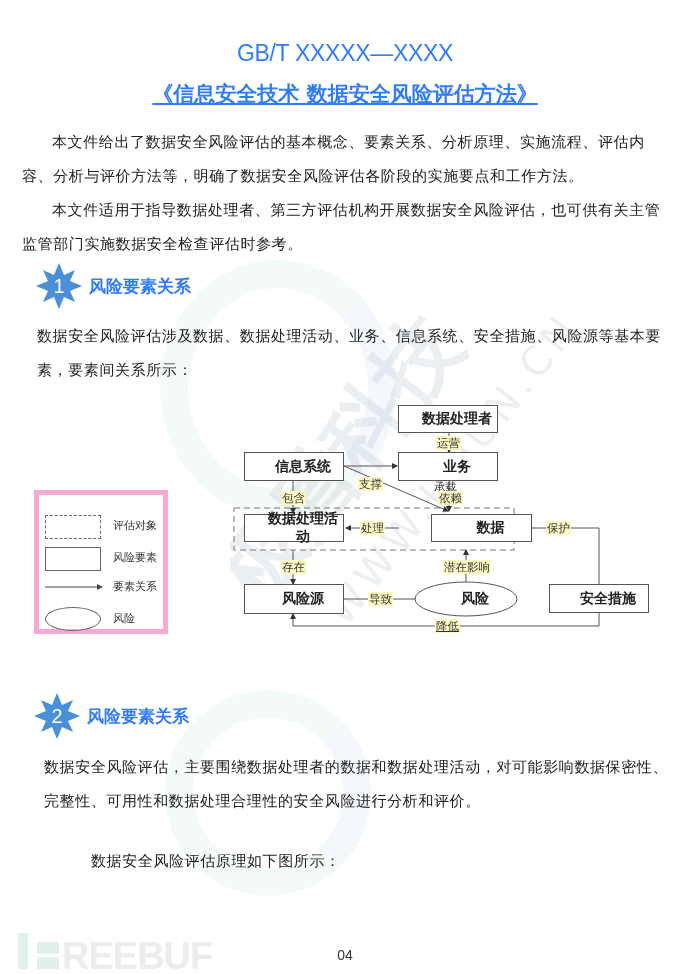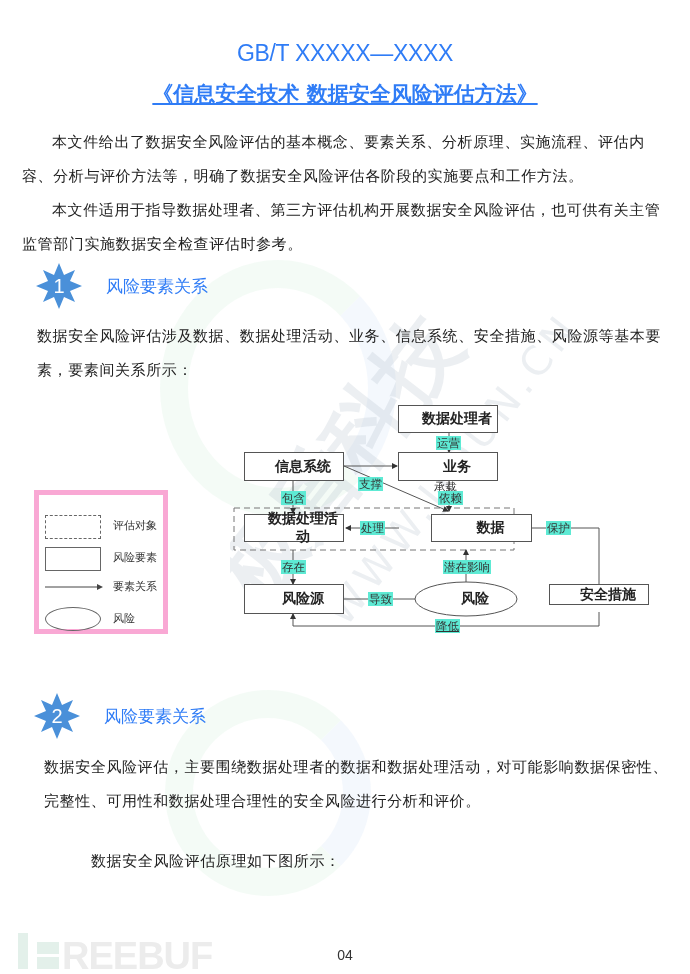--- a/index.html
+++ b/index.html
@@ -45,33 +45,33 @@
     .badge {
       width: 46px; height: 46px; position: relative;
     }
     .badge svg { position: absolute; left: 0; top: 0; }
     .badge-num {
       position: absolute; left: 0; top: 0; width: 46px; height: 46px;
       line-height: 46px; text-align: center; color: #fff;
       font-family: "Liberation Sans", sans-serif; font-size: 20px;
     }
     .section-title {
-      margin-left: 24px; font-size: 17px; color: #2f7cf6; font-weight: normal;
+      margin-left: 7px; font-size: 17px; color: #2f7cf6; font-weight: bold;
     }
 
     .p3 { top: 319px; left: 37px; width: 630px; }
     .p4 { top: 750px; left: 44px; width: 630px; }
     .p5 { top: 844px; left: 44px; width: 630px; margin-left: 47px; }
     .dnode {
       position: absolute; border: 1px solid #555; background: #fff;
       font-size: 14px; font-weight: bold; color: #222; text-align: center;
       box-sizing: border-box; display: flex; align-items: center; justify-content: center; padding-left: 18px;
     }
     .dlabel {
-      position: absolute; font-size: 11.5px; color: #333; background: #5eead4;
+      position: absolute; font-size: 11.5px; color: #333; background: #fef9c3;
       padding: 0 1px; line-height: 14px;
     }
     .legend {
       position: absolute; left: 34px; top: 490px; width: 134px; height: 144px;
       border: 5px solid #f9a8d4; box-sizing: border-box; background: #fff;
     }
     .legend-item { position: absolute; left: 6px; display: flex; align-items: center; }
     .legend-text { position: absolute; left: 74px; font-size: 11px; color: #333; }
 
     .footer-logo { position: absolute; left: 18px; top: 930px; }
@@ -169,21 +169,21 @@
       <ellipse cx="466" cy="599" rx="51" ry="17" fill="#fff" stroke="#555"></ellipse>
     </svg>
 
     <div class="dnode" style="left:398px;top:405px;width:100px;height:28px;">数据处理者</div>
     <div class="dnode" style="left:398px;top:452px;width:100px;height:29px;">业务</div>
     <div class="dnode" style="left:244px;top:452px;width:100px;height:29px;">信息系统</div>
     <div class="dnode" style="left:244px;top:514px;width:100px;height:28px;">数据处理活动</div>
     <div class="dnode" style="left:399px;top:514px;width:101px;height:28px;margin-left:32px;">数据</div>
     <div class="dnode" style="left:244px;top:584px;width:100px;height:30px;">风险源</div>
     <div class="dnode" style="left:416px;top:584px;width:100px;height:30px;border:none;background:transparent;">风险</div>
-    <div class="dnode" style="left:549px;top:584px;width:100px;height:21px;">安全措施</div>
+    <div class="dnode" style="left:549px;top:584px;width:100px;height:29px;">安全措施</div>
 
     <div class="dlabel" style="left:436px;top:436px;">运营</div>
     <div class="dlabel" style="left:358px;top:459px;margin-top:18px;">支撑</div>
     <div class="dlabel" style="left:385px;top:480px;background:transparent;margin-left:48px;">承载</div>
     <div class="dlabel" style="left:438px;top:491px;">依赖</div>
     <div class="dlabel" style="left:281px;top:491px;">包含</div>
     <div class="dlabel" style="left:360px;top:521px;">处理</div>
     <div class="dlabel" style="left:546px;top:521px;">保护</div>
     <div class="dlabel" style="left:281px;top:560px;">存在</div>
     <div class="dlabel" style="left:443px;top:560px;">潜在影响</div>

